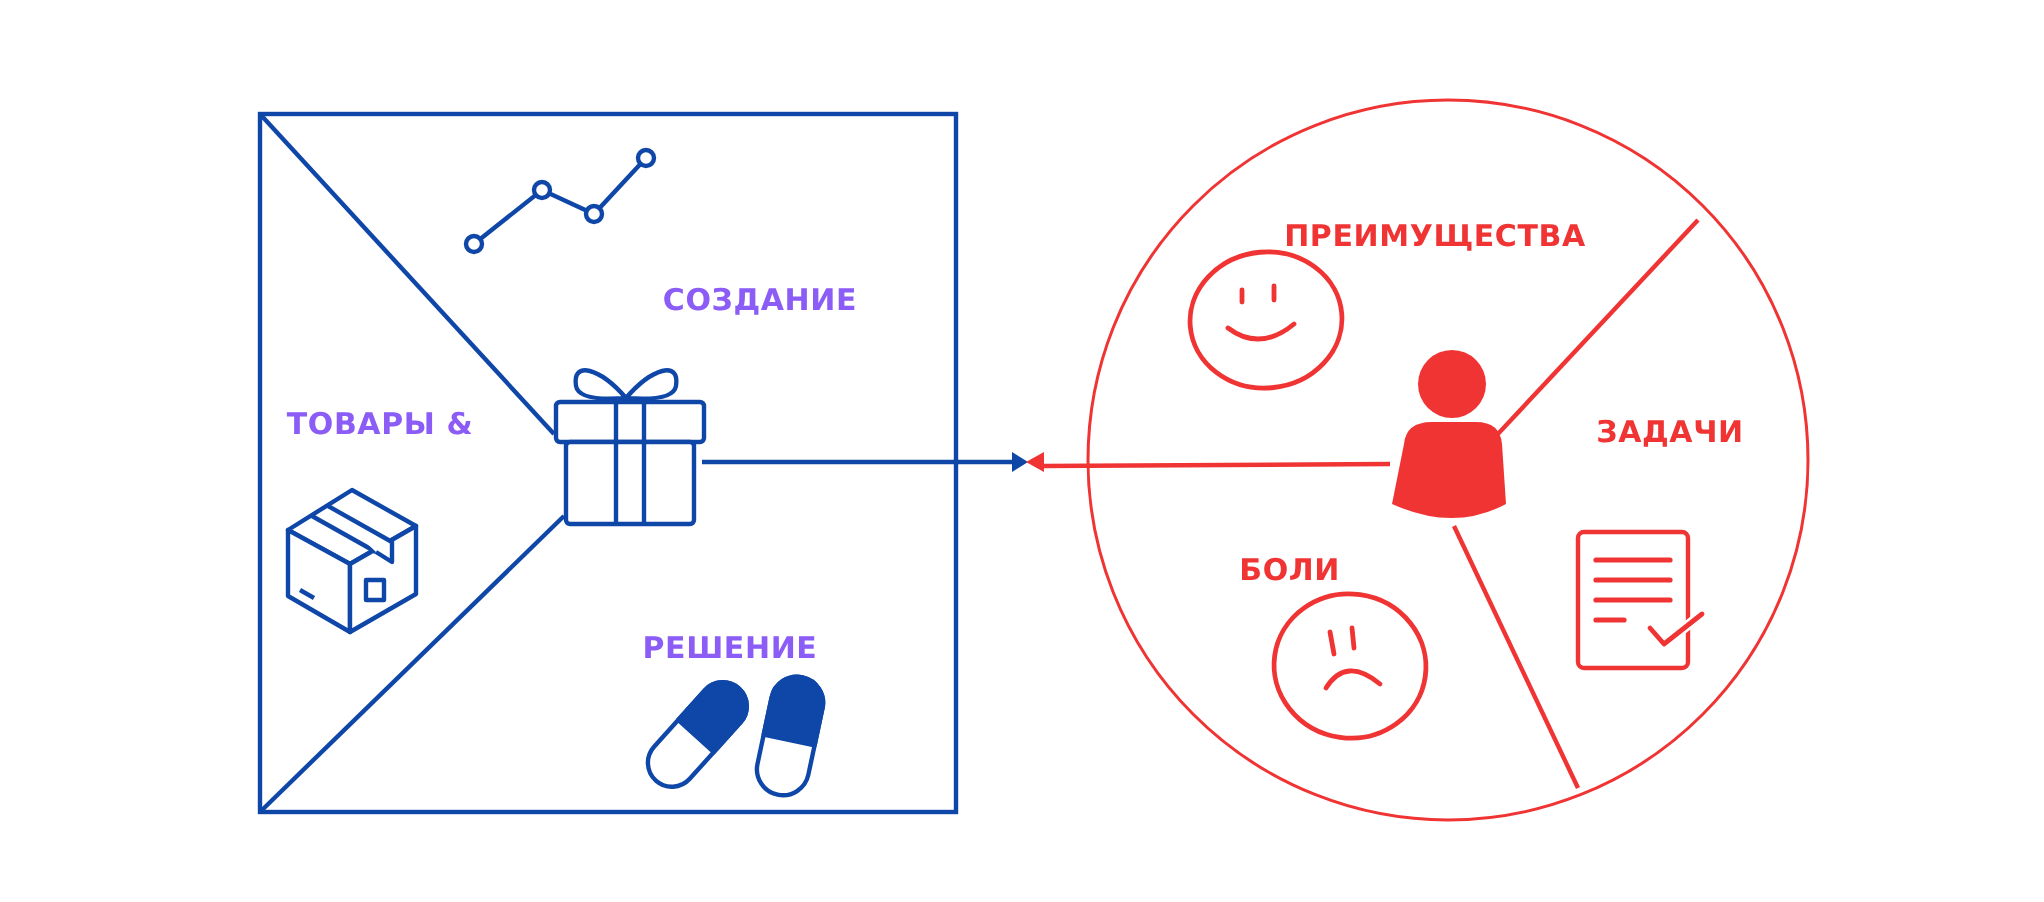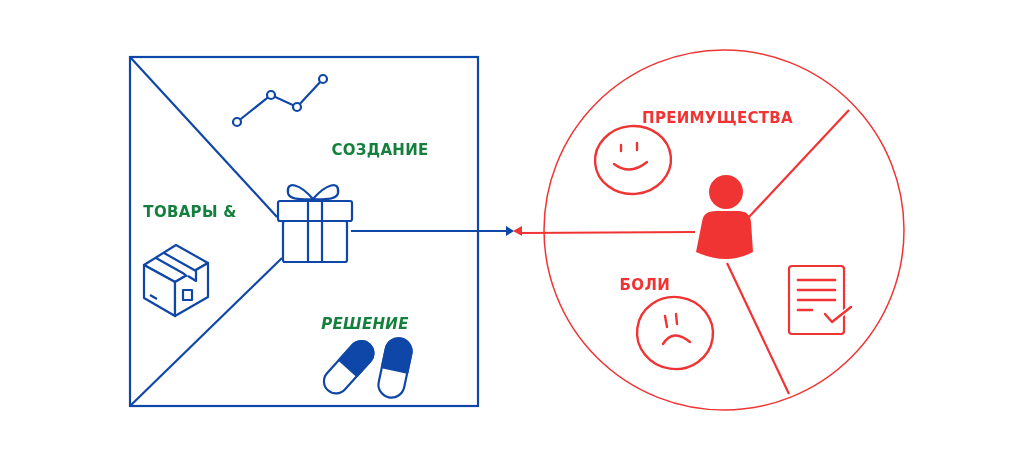--- a/index.html
+++ b/index.html
@@ -1,19 +1,19 @@
 <!DOCTYPE html>
 <html><head>
 <meta charset="utf-8">
 <style>
   html, body { margin:0; padding:0; background:#ffffff; }
   body { width:1022px; height:451px; position:relative; overflow:hidden; font-family:"DejaVu Sans", sans-serif; }
   svg.canvas { position:absolute; left:0; top:0; }
   .label { position:absolute; font-family:"DejaVu Sans", sans-serif; font-weight:bold; font-size:15px; letter-spacing:0.3px; text-align:center; line-height:26px; white-space:nowrap;margin-top:19px; }
-  .blue { color:#15803d;text-align:center; }
+  .blue { color:#8b5cf6;text-align:center; }
   .red { color:#f03434; }
 </style>
 </head>
 <body>
 
 <svg class="canvas" width="1022" height="451" viewBox="0 0 1022 451">
 
   <g stroke="#0f47a8" fill="none" stroke-width="2.2">
     <rect x="130" y="57" width="348" height="349"></rect>
     <line x1="130" y1="57" x2="277" y2="217"></line>
@@ -97,24 +97,25 @@
     <path d="M825,314 L832,322 L851,307" fill="none" stroke-width="2.4"></path>
   </g>
 </svg>
 
 <div class="label blue" style="left:318px; top:118px; width:124px;">
   <div>СОЗДАНИЕ</div>
 </div>
 <div class="label blue" style="left:136px; top:180px; width:108px;">
   <div>ТОВАРЫ &amp;</div>
 </div>
-<div class="label blue" style="left:315px; top:292px; width:100px;font-style:italic;">
+<div class="label blue" style="left:315px; top:292px; width:100px;">
   <div>РЕШЕНИЕ</div>
 </div>
 
 <div class="label red" style="left:630px; top:86px; width:175px;">
   <div>ПРЕИМУЩЕСТВА</div>
 </div>
 <div class="label red" style="left:785px; top:184px; width:100px;">
+  <div>ЗАДАЧИ</div>
 </div>
 <div class="label red" style="left:600px; top:253px; width:70px;text-align:right;">
   <div>БОЛИ</div>
 </div>
 
 </body></html>

